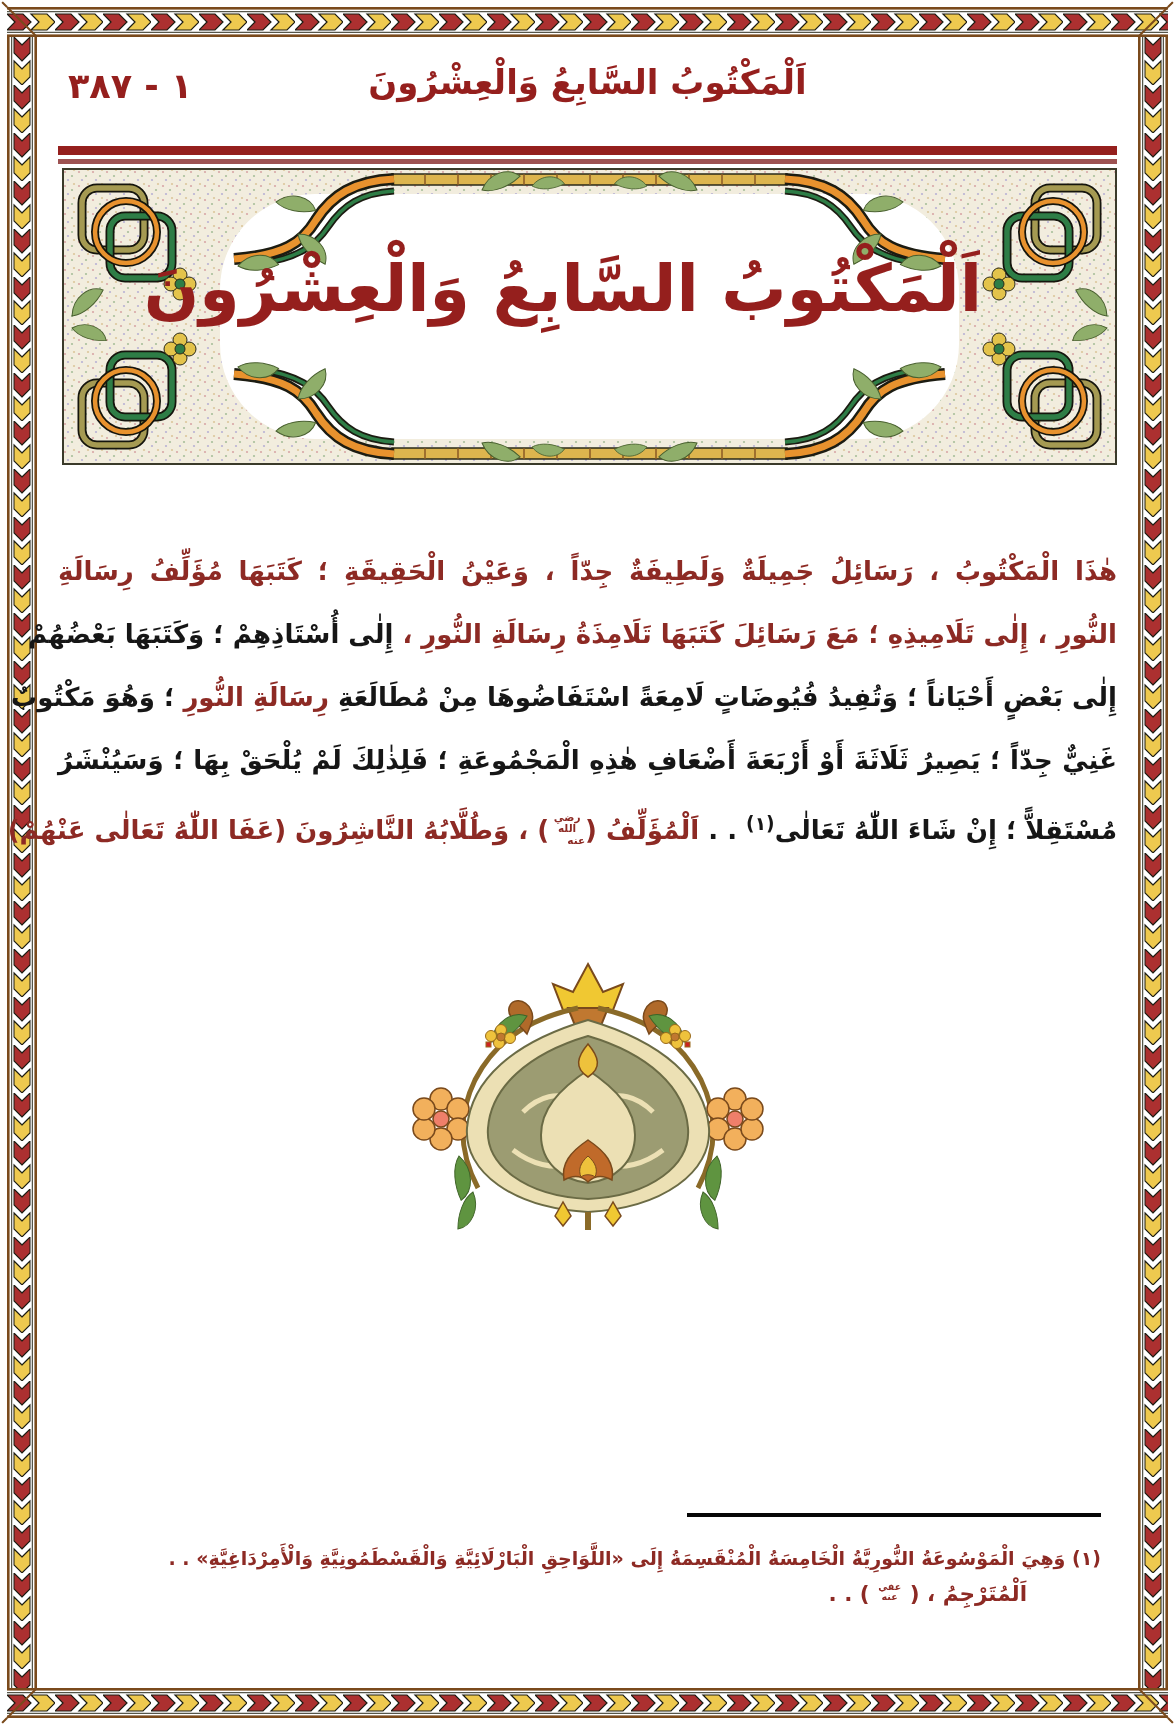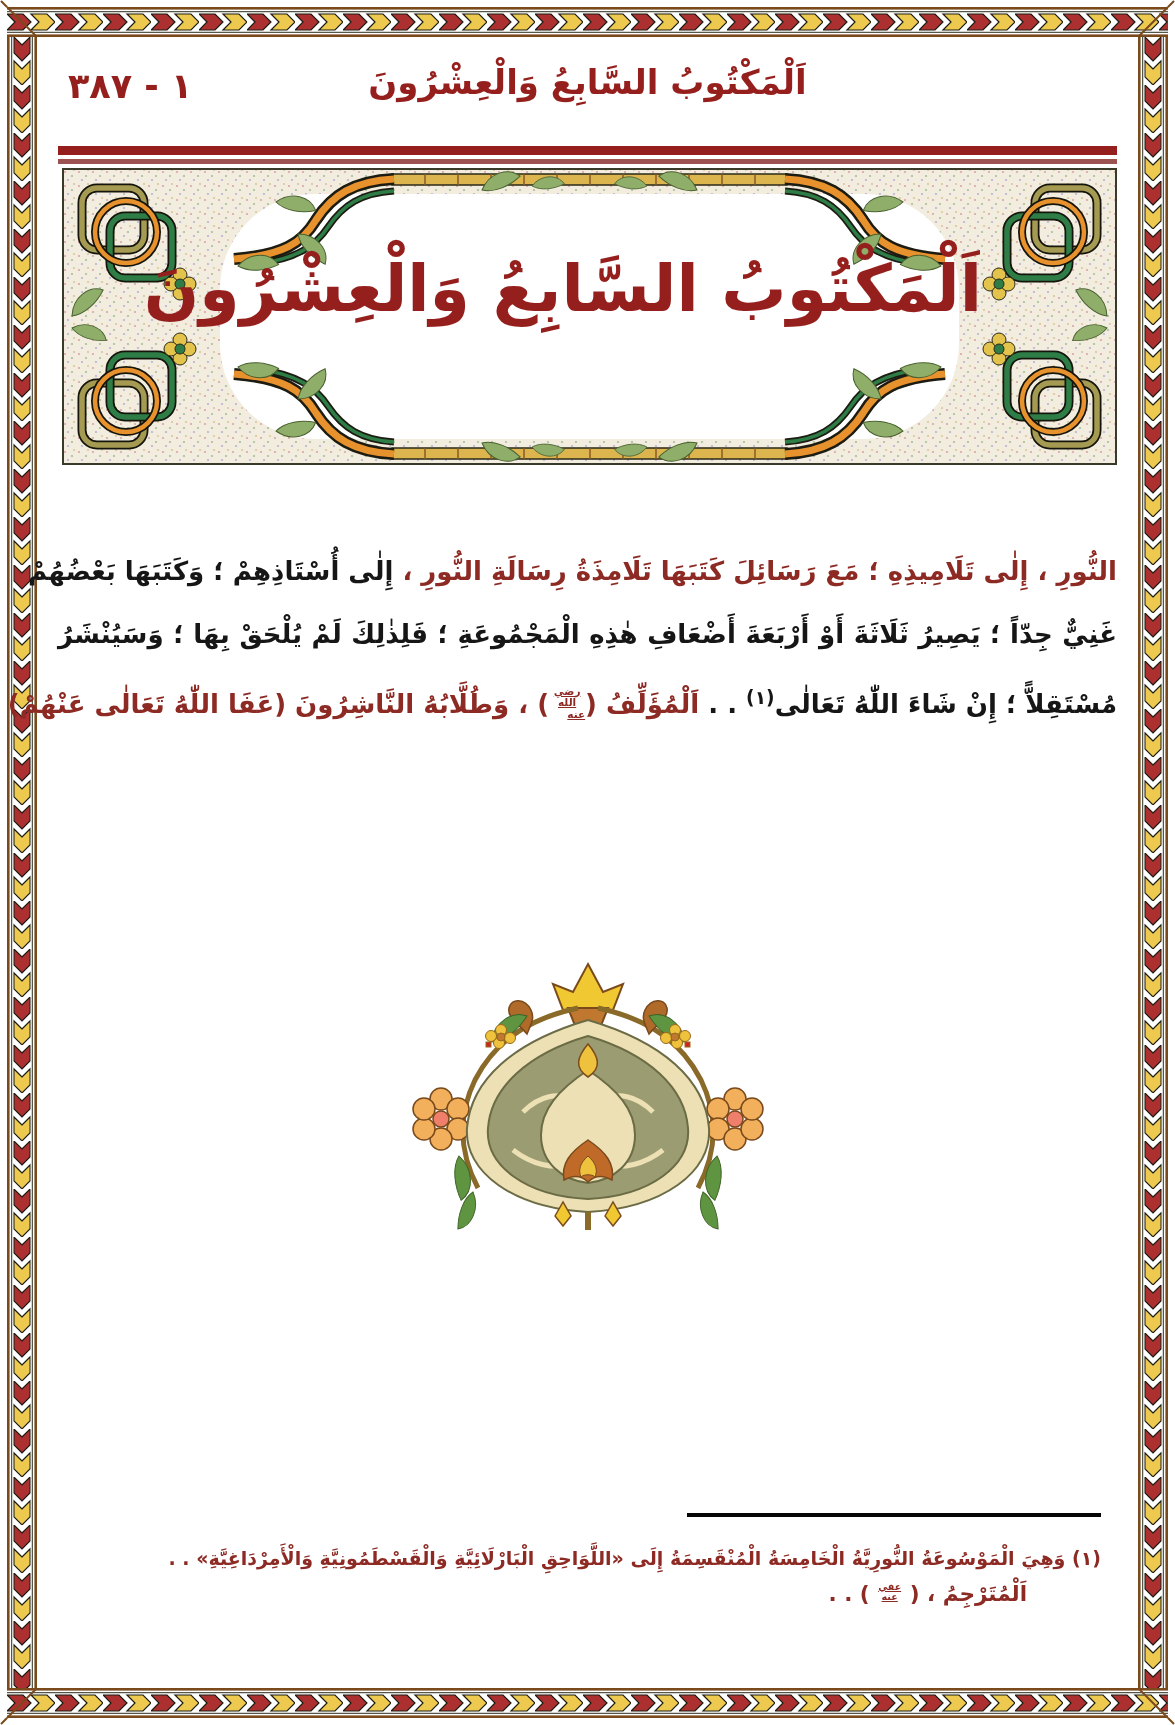--- a/index.html
+++ b/index.html
@@ -1,18 +1,18 @@
 <!DOCTYPE html>
 <html style="--title-red: #951f1d; --body-red: #8d2a24; --text-black: #161616; --footnote-red: #9c3331; --border-red: #ac3030; --border-gold: #eec94f; --border-brown: #7a4a1c; --frame-olive: #a59a52; --frame-green: #2e7d46; --frame-orange: #e8922e;"><head>
 <meta charset="utf-8">
 <style>
   html,body{margin:0;padding:0;background:#fff;}
   .page{
     position:relative; width:1175px; height:1725px; overflow:hidden;
-    background:#ffffff; font-family:"DejaVu Sans", sans-serif;
+    background:#ffffff; font-family:"DejaVu Sans", sans-serif;border-radius:7px;
   }
   .border-svg{position:absolute; inset:0; z-index:1;}
   .abs{position:absolute; z-index:2;}
   .page-number{
     left:68px; top:66px; width:220px; font-size:35px; font-weight:bold;
     color:var(--title-red); direction:rtl; text-align:left;
   }
   .running-title{
     left:0; right:0; top:62px; text-align:center; font-size:34px; font-weight:bold;
     color:var(--title-red); direction:rtl;
@@ -31,21 +31,21 @@
     text-align:justify; text-align-last:justify; -moz-text-align-last:justify;
     font-size:26px; font-weight:bold; line-height:63px; height:63px;
     white-space:nowrap; direction:rtl;
   }
   .seg.red{color:var(--body-red);}
   .seg.black{color:var(--text-black);}
   .seg.ref{color:var(--text-black); font-size:0.72em; vertical-align:0.5em;}
   .seg.seal{
     display:inline-block; width:36px; font-size:10.5px; line-height:1.1;
     text-align:center; vertical-align:middle; white-space:normal;
-    color:var(--body-red); transform:translateY(-3px); font-weight:bold;text-decoration:underline;
+    color:var(--body-red); transform:translateY(-3px); font-weight:bold;
   }
   .medallion{left:0; right:0; top:950px; height:300px; display:flex;
     justify-content:center; align-items:flex-start;}
   .fn-rule{top:1513px; right:74px; width:414px; height:4px; background:#060606;}
   .footnote-line{direction:rtl; font-weight:bold; color:var(--footnote-red);}
   .fn-line1{top:1532px; right:74px; left:58px; font-size:19px; line-height:52px; text-align:right; white-space:nowrap;}
   .fn-line2{top:1568px; right:148px; left:58px; font-size:21.5px; line-height:52px; text-align:right;}
   .fn-line2 .seg.seal{width:40px; font-size:9.5px;}
 </style>
 </head>
@@ -158,21 +158,23 @@
       <use href="#knotTL" transform="translate(6,291) scale(1,-1)"></use>
       <use href="#knotTL" transform="translate(1049,291) scale(-1,-1)"></use>
 
       <use href="#sideLeaf"></use>
       <use href="#sideLeaf" transform="translate(1055,0) scale(-1,1)"></use>
     </svg>
     <div class="big-title">اَلْمَكْتُوبُ السَّابِعُ وَالْعِشْرُونَ</div>
   </div>
 
   <div class="abs body-block">
+    <div class="body-line"><span class="seg red">هٰذَا الْمَكْتُوبُ ، رَسَائِلُ جَمِيلَةٌ وَلَطِيفَةٌ جِدّاً ، وَعَيْنُ الْحَقِيقَةِ ؛ كَتَبَهَا مُؤَلِّفُ رِسَالَةِ</span></div>
     <div class="body-line"><span class="seg red">النُّورِ ، إِلٰى تَلَامِيذِهِ ؛ مَعَ رَسَائِلَ كَتَبَهَا تَلَامِذَةُ رِسَالَةِ النُّورِ ، </span><span class="seg black">إِلٰى أُسْتَاذِهِمْ ؛ وَكَتَبَهَا بَعْضُهُمْ</span></div>
+    <div class="body-line"><span class="seg black">إِلٰى بَعْضٍ أَحْيَاناً ؛ وَتُفِيدُ فُيُوضَاتٍ لَامِعَةً اسْتَفَاضُوهَا مِنْ مُطَالَعَةِ </span><span class="seg red">رِسَالَةِ النُّورِ</span><span class="seg black"> ؛ وَهُوَ مَكْتُوبٌ</span></div>
     <div class="body-line"><span class="seg black">غَنِيٌّ جِدّاً ؛ يَصِيرُ ثَلَاثَةَ أَوْ أَرْبَعَةَ أَضْعَافِ هٰذِهِ الْمَجْمُوعَةِ ؛ فَلِذٰلِكَ لَمْ يُلْحَقْ بِهَا ؛ وَسَيُنْشَرُ</span></div>
     <div class="body-line"><span class="seg black">مُسْتَقِلاًّ ؛ إِنْ شَاءَ اللّٰهُ تَعَالٰى</span><span class="seg ref">(١)</span><span class="seg black"> . . </span><span class="seg red">اَلْمُؤَلِّفُ (</span><span class="seg seal">رضي الله عنه</span><span class="seg red">) ، وَطُلَّابُهُ النَّاشِرُونَ (عَفَا اللّٰهُ تَعَالٰى عَنْهُمْ) . .</span></div>
   </div>
 
   <div class="abs medallion">
     <svg width="450" height="295" viewBox="0 0 450 295" aria-hidden="true">
       <defs>
         <path id="mleaf" d="M0,0 C12,-16 34,-18 44,-6 C30,2 12,6 0,0 Z"></path>
         <g id="vineL">
           <path d="M215,58 C160,70 130,95 112,130 C95,165 95,200 115,238" fill="none" stroke="#8a6a28" stroke-width="5"></path>

